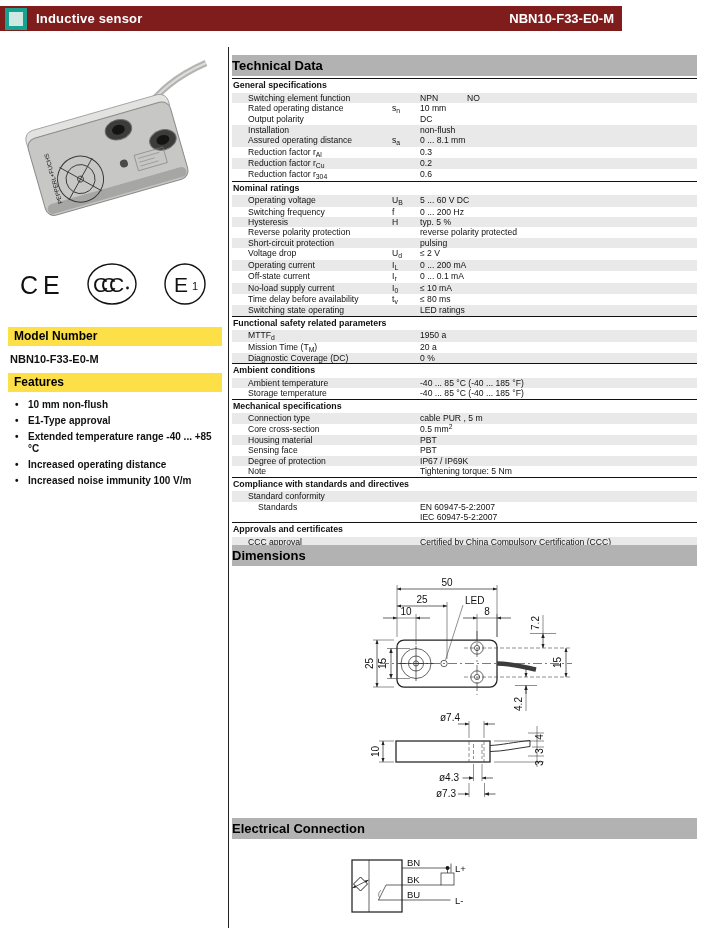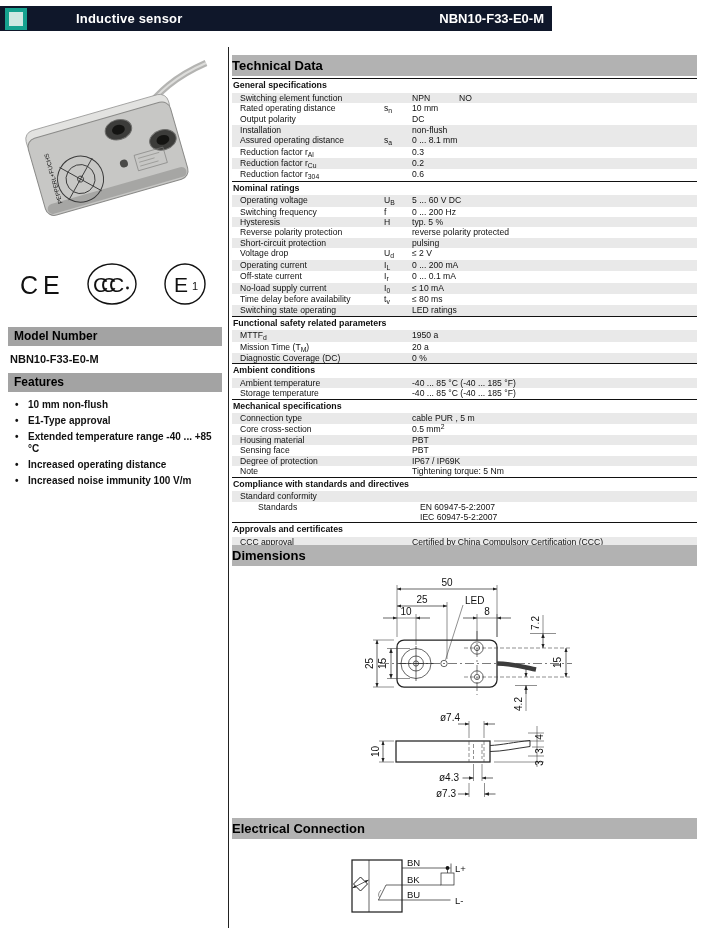--- a/index.html
+++ b/index.html
@@ -1,52 +1,52 @@
 <!DOCTYPE html>
 <html><head>
 <meta charset="utf-8">
 <style>
   html,body{margin:0;padding:0;background:#fff;}
   body{font-family:"Liberation Sans",sans-serif;color:#111;}
   .page{position:relative;width:704px;height:928px;background:#fff;overflow:hidden;}
 
   
-  .header{position:absolute;left:0;top:6px;width:552px;height:25px;background:#0f172a;display:flex;align-items:center;gap:40px;}
+  .header{position:absolute;left:0;top:6px;width:622px;height:25px;background:#7f1d1d;display:flex;align-items:center;}
   .logo-sq{width:22px;height:22px;margin-left:5px;background:#cfe9e2;border:4px solid #16a28f;box-sizing:border-box;flex:none;}
   .h-title{margin-left:9px;font-size:13px;font-weight:bold;color:#fff;letter-spacing:.2px;}
   .h-model{margin-left:auto;margin-right:8px;font-size:13px;font-weight:bold;color:#fff;}
 
   .vdivider{position:absolute;left:228px;top:47px;width:1px;height:881px;background:#222;}
 
   
   .leftcol{position:absolute;left:8px;top:47px;width:214px;height:881px;}
   .photo{position:absolute;left:0;top:4px;}
   .marks{position:absolute;left:0;top:214px;}
-  .sidebar-bar{position:absolute;left:0;width:214px;height:19px;background:#a3a3a3;font-size:12px;font-weight:bold;line-height:19px;padding-left:6px;box-sizing:border-box;color:#000;}
+  .sidebar-bar{position:absolute;left:0;width:214px;height:19px;background:#fde047;font-size:12px;font-weight:bold;line-height:19px;padding-left:6px;box-sizing:border-box;color:#000;}
   #model-bar{top:280px;}
   #features-bar{top:326px;}
   .model-value{position:absolute;left:2px;top:306px;font-size:11px;font-weight:bold;}
   .features-list{position:absolute;left:2px;top:352px;width:210px;font-size:10px;font-weight:bold;}
   .feature-item{display:flex;margin-bottom:4.5px;line-height:11.5px;}
   .feature-item .bullet{flex:none;width:18px;padding-left:5px;box-sizing:border-box;}
   .feature-item .bullet::before{content:"•";}
   .feature-item .ftext{flex:1;}
 
   
   .rightcol{position:absolute;left:232px;top:47px;width:465px;height:881px;}
   .section-bar{position:absolute;left:0;width:465px;height:21px;background:#b2b2b2;font-size:13px;font-weight:bold;line-height:21px;padding-left:0;box-sizing:border-box;color:#000;}
   #tech-bar{top:8px;}
   #dims-bar{top:498px;}
   #elec-bar{top:771px;}
 
   .spec-table{position:absolute;left:0;top:31px;width:465px;}
   .tsection{border-top:1px solid #111;font-weight:bold;font-size:8.8px;line-height:9.5px;padding:2px 0 2px 1px;}
   .trow{display:flex;font-size:8.6px;line-height:10.4px;min-height:10.4px;}
   .trow.shaded{background:#e9e9e9;}
-  .tlabel{flex:none;width:144px;padding-left:8px;box-sizing:content-box;}
+  .tlabel{flex:none;width:144px;padding-left:16px;box-sizing:content-box;}
   .tlabel.indent2{padding-left:26px;width:134px;}
   .tsym{flex:none;width:28px;}
   .tval{flex:1;}
   .v1{display:inline-block;min-width:47px;}
   .sub{font-size:6.8px;position:relative;top:2px;}
   .sup{font-size:6.8px;position:relative;top:-3px;}
 
   .dims-svg{position:absolute;left:0;top:524px;}
   .elec-svg{position:absolute;left:0;top:795px;}
 

